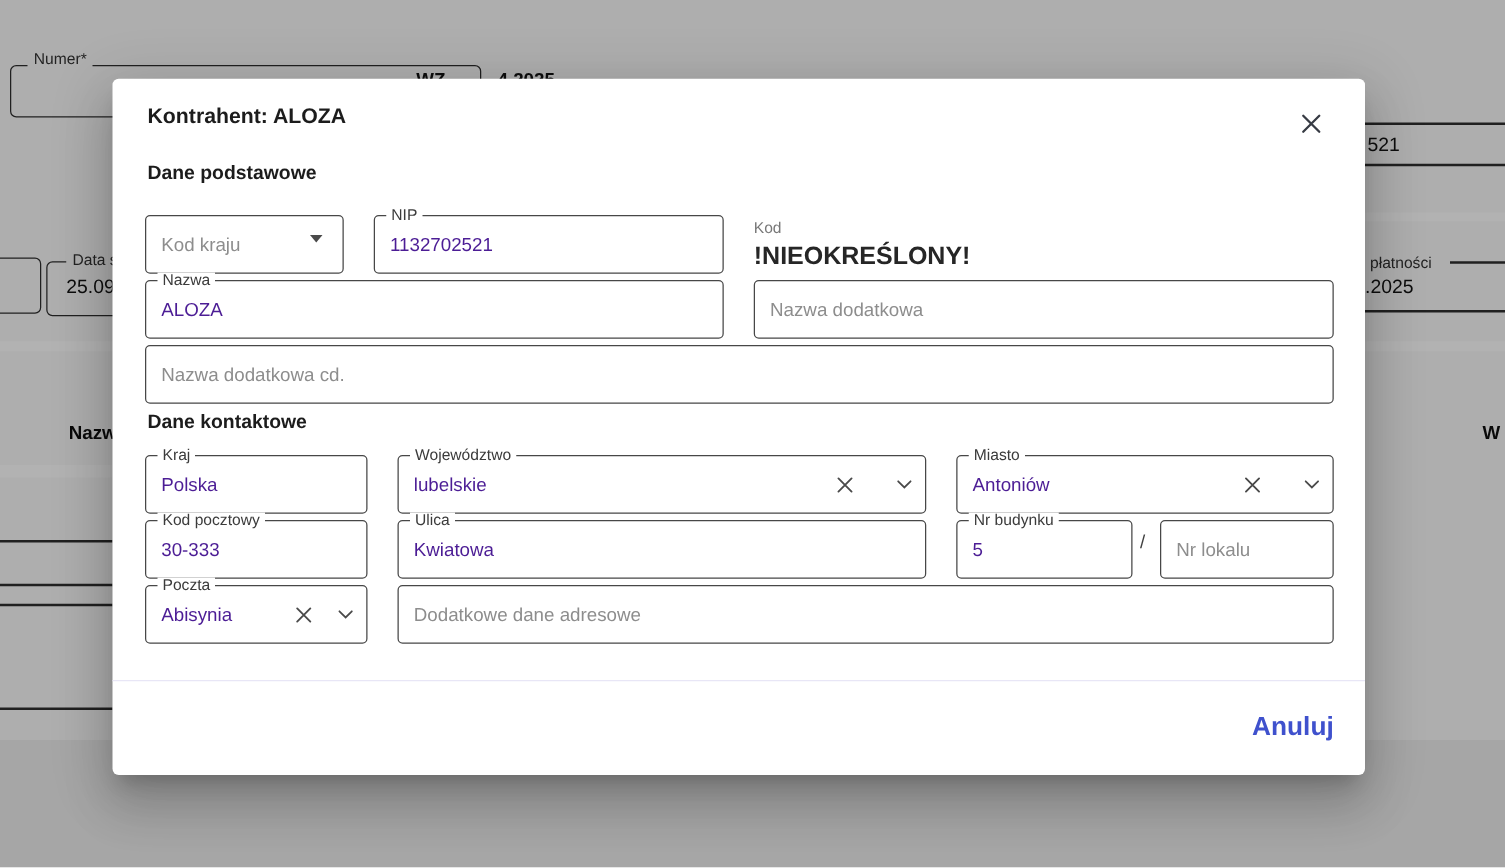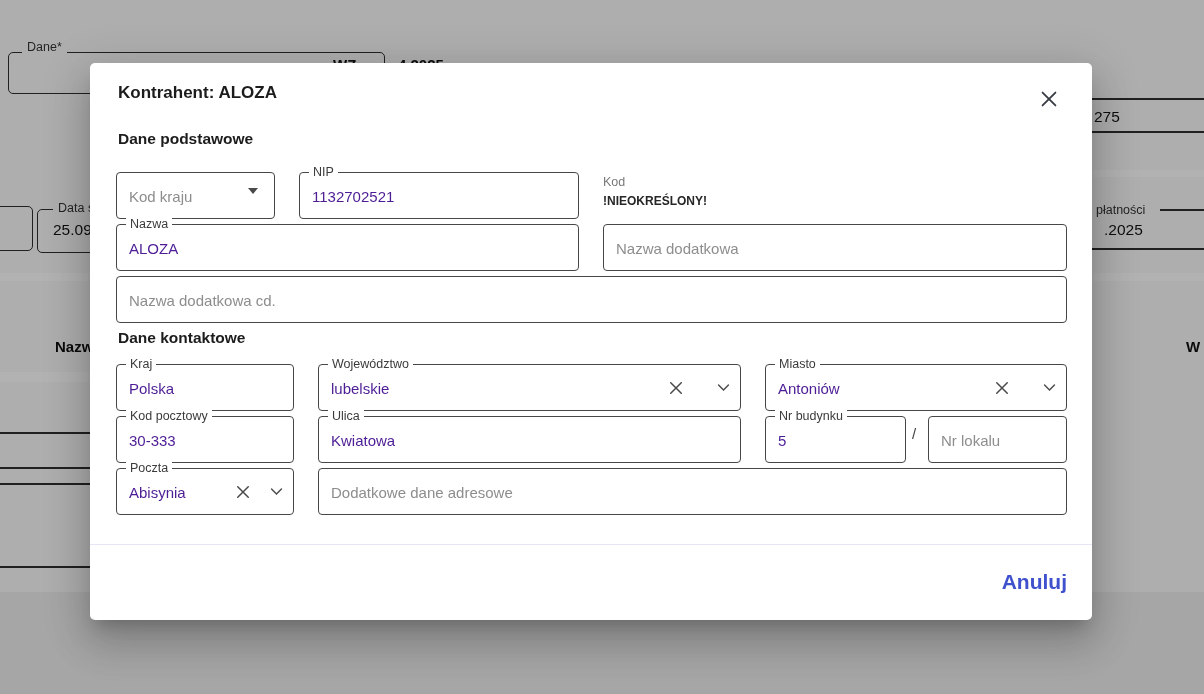--- a/index.html
+++ b/index.html
@@ -33,47 +33,47 @@
                  font-family:"Liberation Sans", sans-serif; font-size:15px; color:#4c1d95; padding:2px 12px 0 12px; }
   .field input::placeholder { color:#8d8d8d; opacity:1; }
   .flabel { position:absolute; top:-7px; left:9px; font-size:12.5px; line-height:13px; color:#3b3b3b;
             background:#fff; padding:0 4px; white-space:nowrap; z-index:2; }
   .icons { position:absolute; right:8px; top:0; bottom:0; display:flex; align-items:center; gap:30px; z-index:3; }
   .icons svg { cursor:pointer; }
   .sel-arrow { position:absolute; right:16px; top:15px; width:0; height:0;
                border-left:5px solid transparent; border-right:5px solid transparent; border-top:6px solid #4a4a4a; }
 
   .plain-label { position:absolute; font-size:12.5px; color:#787878; }
-  .plain-value { position:absolute; font-size:12px; font-weight:bold; color:#262626; }
+  .plain-value { position:absolute; font-size:20px; font-weight:bold; color:#262626; }
   .slash-sep { position:absolute; font-size:15px; color:#3f3f3f; }
 
   .footer-divider { position:absolute; left:0; top:481px; width:100%; height:1px; background:#e8e6f6; }
   .footer { position:absolute; right:25px; top:501px; height:36px; display:flex; align-items:center; gap:21px; }
   .btn-cancel { font-size:21px; font-weight:bold; color:#3f51cd; background:none; border:none; cursor:pointer;
                 font-family:"Liberation Sans", sans-serif; }
   .btn-save { width:95px; height:36px; border:none; border-radius:18px; background:#4b5ad2; color:#ffffff;
               font-size:15px; font-weight:bold; cursor:pointer; font-family:"Liberation Sans", sans-serif; }
 </style>
 </head>
 <body>
 
 <div>
   <div class="bg-el bg-fieldset" style="left:8px; top:52px; width:377px; height:42px;"></div>
-  <span class="bg-flabel" style="left:22px; top:41px;">Dane*</span>
+  <span class="bg-flabel" style="left:22px; top:41px;">Numer*</span>
   <span class="bg-el bg-frag" style="left:333px; top:56px;">WZ</span>
   <span class="bg-el bg-frag" style="left:398px; top:56px;">4.2025</span>
 
   <div class="bg-el bg-line" style="left:1092px; top:98px; width:112px;"></div>
-  <span class="bg-el bg-value" style="left:1094px; top:108px;">275</span>
+  <span class="bg-el bg-value" style="left:1094px; top:108px;">521</span>
   <div class="bg-el bg-line" style="left:1092px; top:131px; width:112px;"></div>
   <div class="bg-el bg-band" style="left:1092px; top:170px; width:112px; height:7px;"></div>
 
   <span class="bg-el" style="left:1096px; top:203px; font-size:12.5px; color:#333;">płatności</span>
   <div class="bg-el bg-line" style="left:1160px; top:209px; width:44px;"></div>
-  <span class="bg-el bg-value" style="left:1092px; top:221px;margin-left:12px;">.2025</span>
+  <span class="bg-el bg-value" style="left:1092px; top:221px;">.2025</span>
   <div class="bg-el bg-line" style="left:1092px; top:248px; width:112px;"></div>
 
   <div class="bg-el bg-fieldset" style="left:-20px; top:206px; width:53px; height:45px;"></div>
   <div class="bg-el bg-fieldset" style="left:37px; top:209px; width:260px; height:44px;"></div>
   <span class="bg-flabel" style="left:53px; top:202px;">Data sp</span>
   <span class="bg-el bg-value" style="left:53px; top:221px;">25.09.</span>
 
   <div class="bg-el bg-band" style="left:0; top:273px; width:1204px; height:8px;"></div>
   <span class="bg-el bg-bold" style="left:55px; top:338px;">Nazwa</span>
   <span class="bg-el bg-bold" style="left:1186px; top:338px;">W</span>

